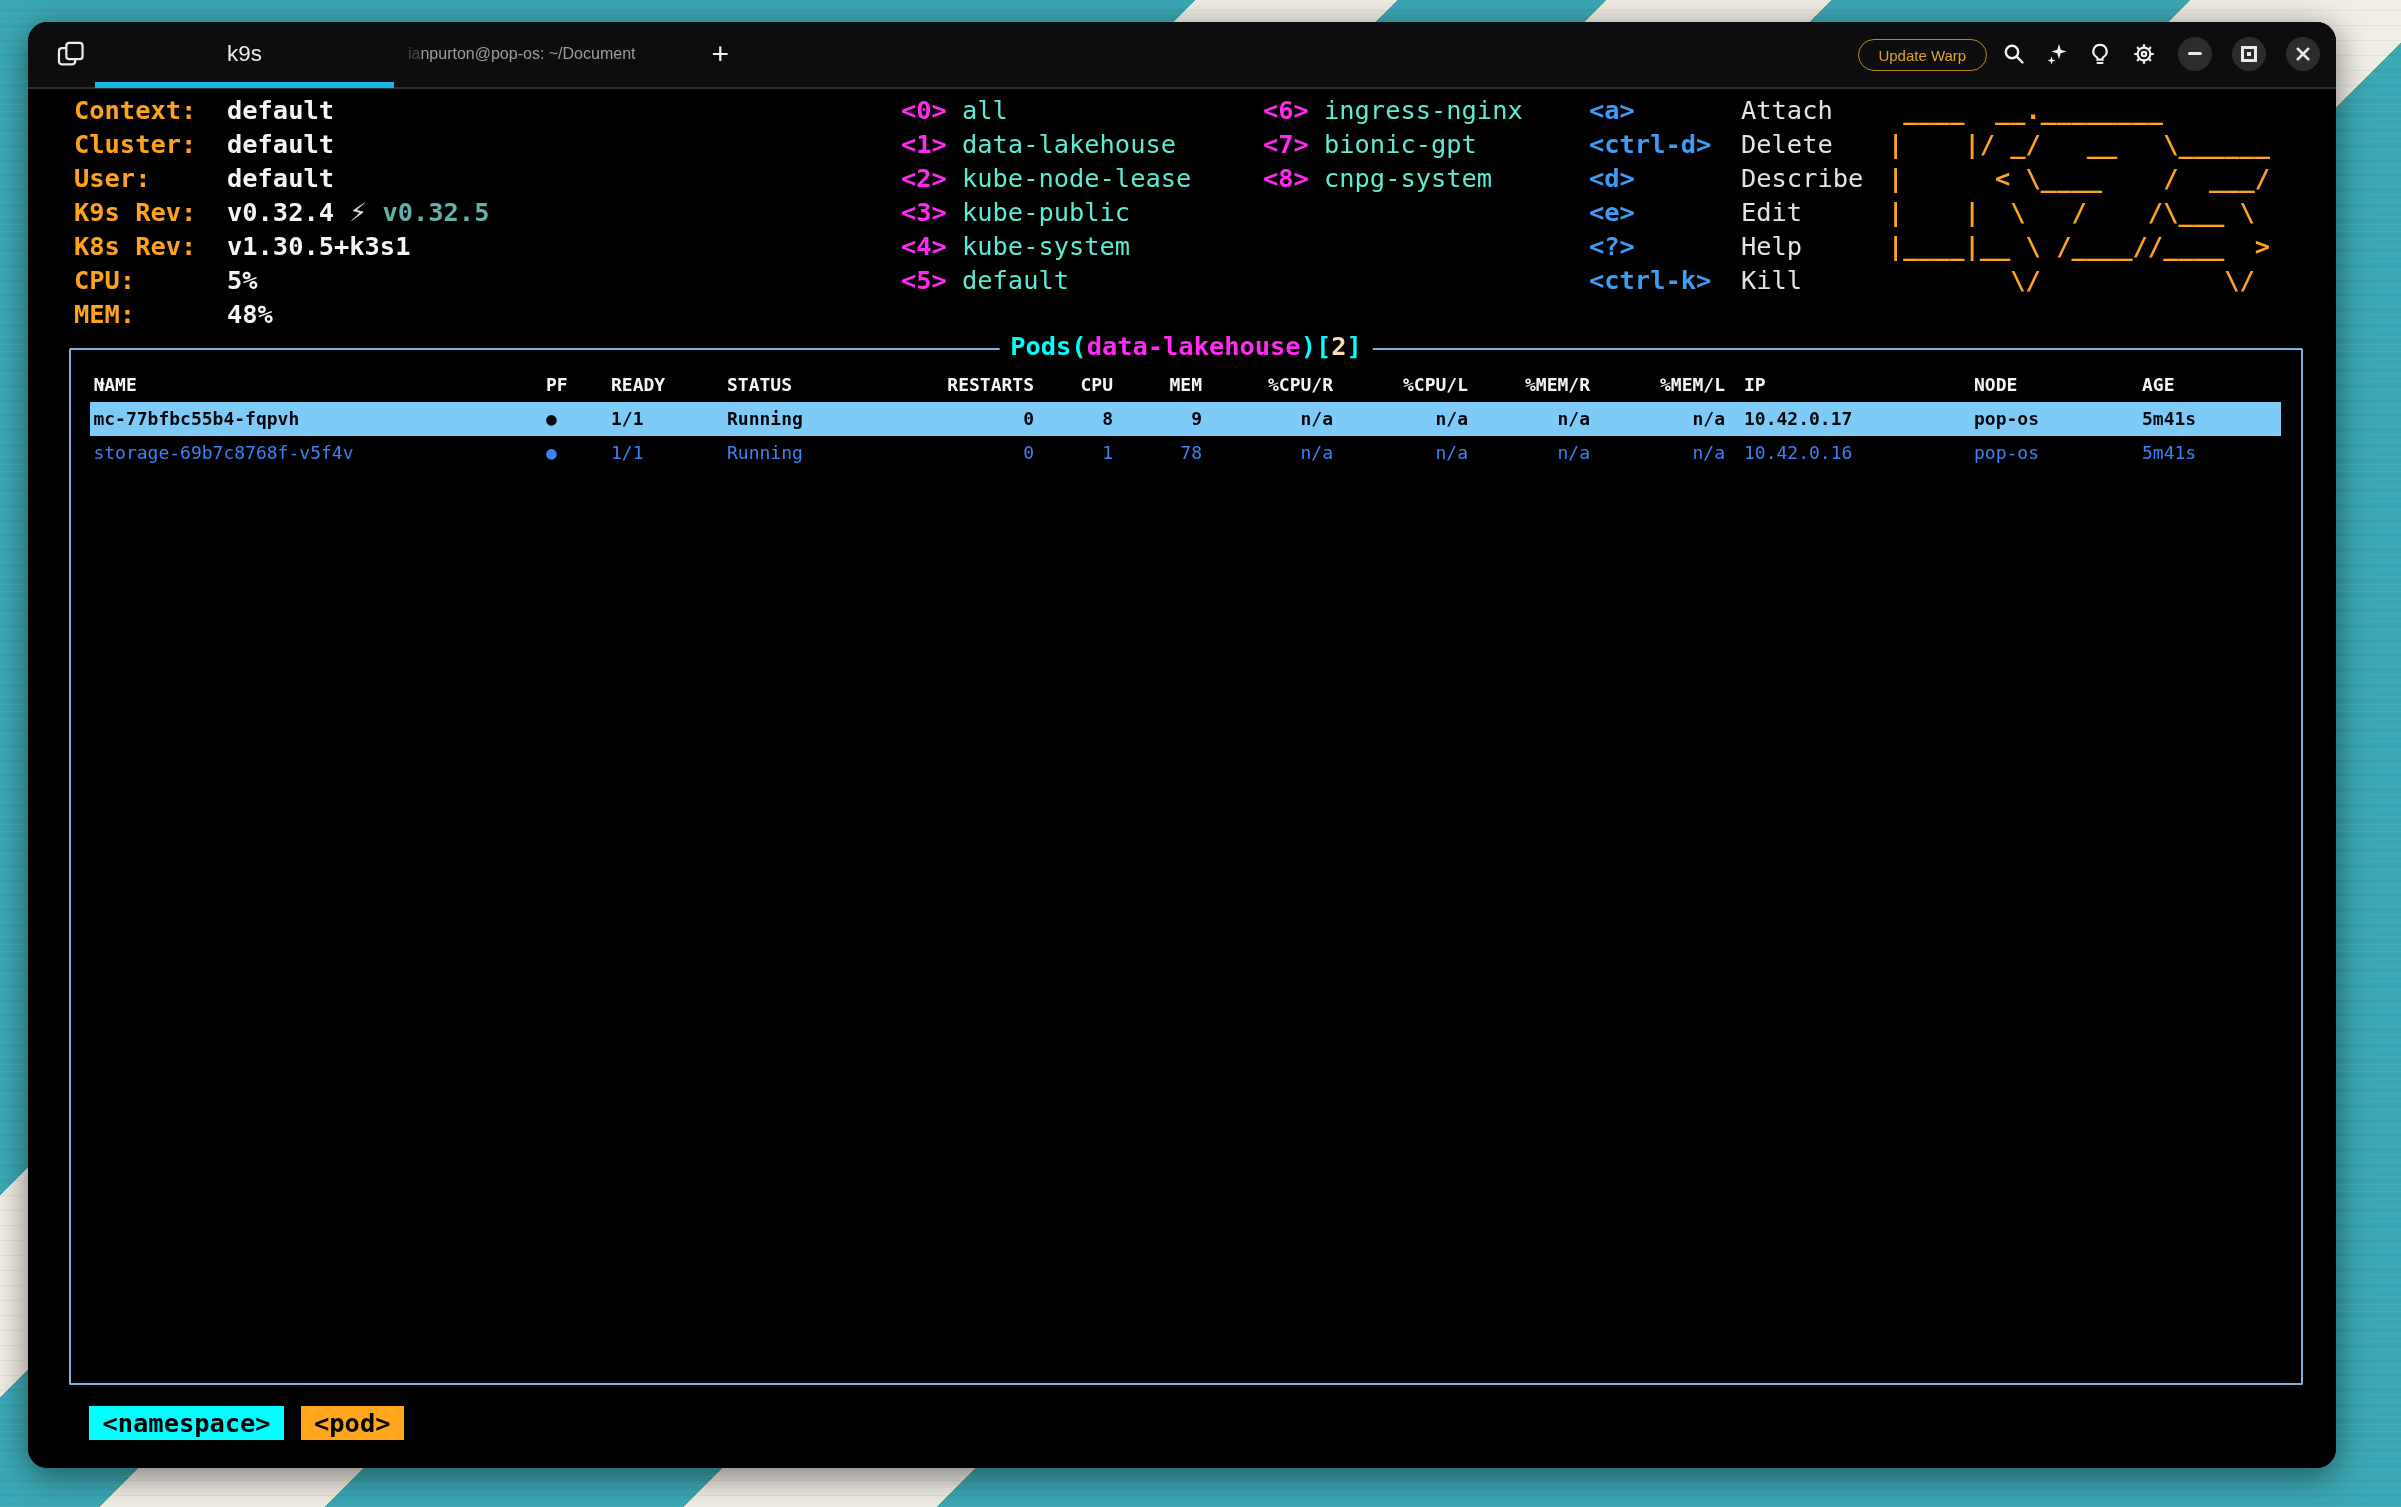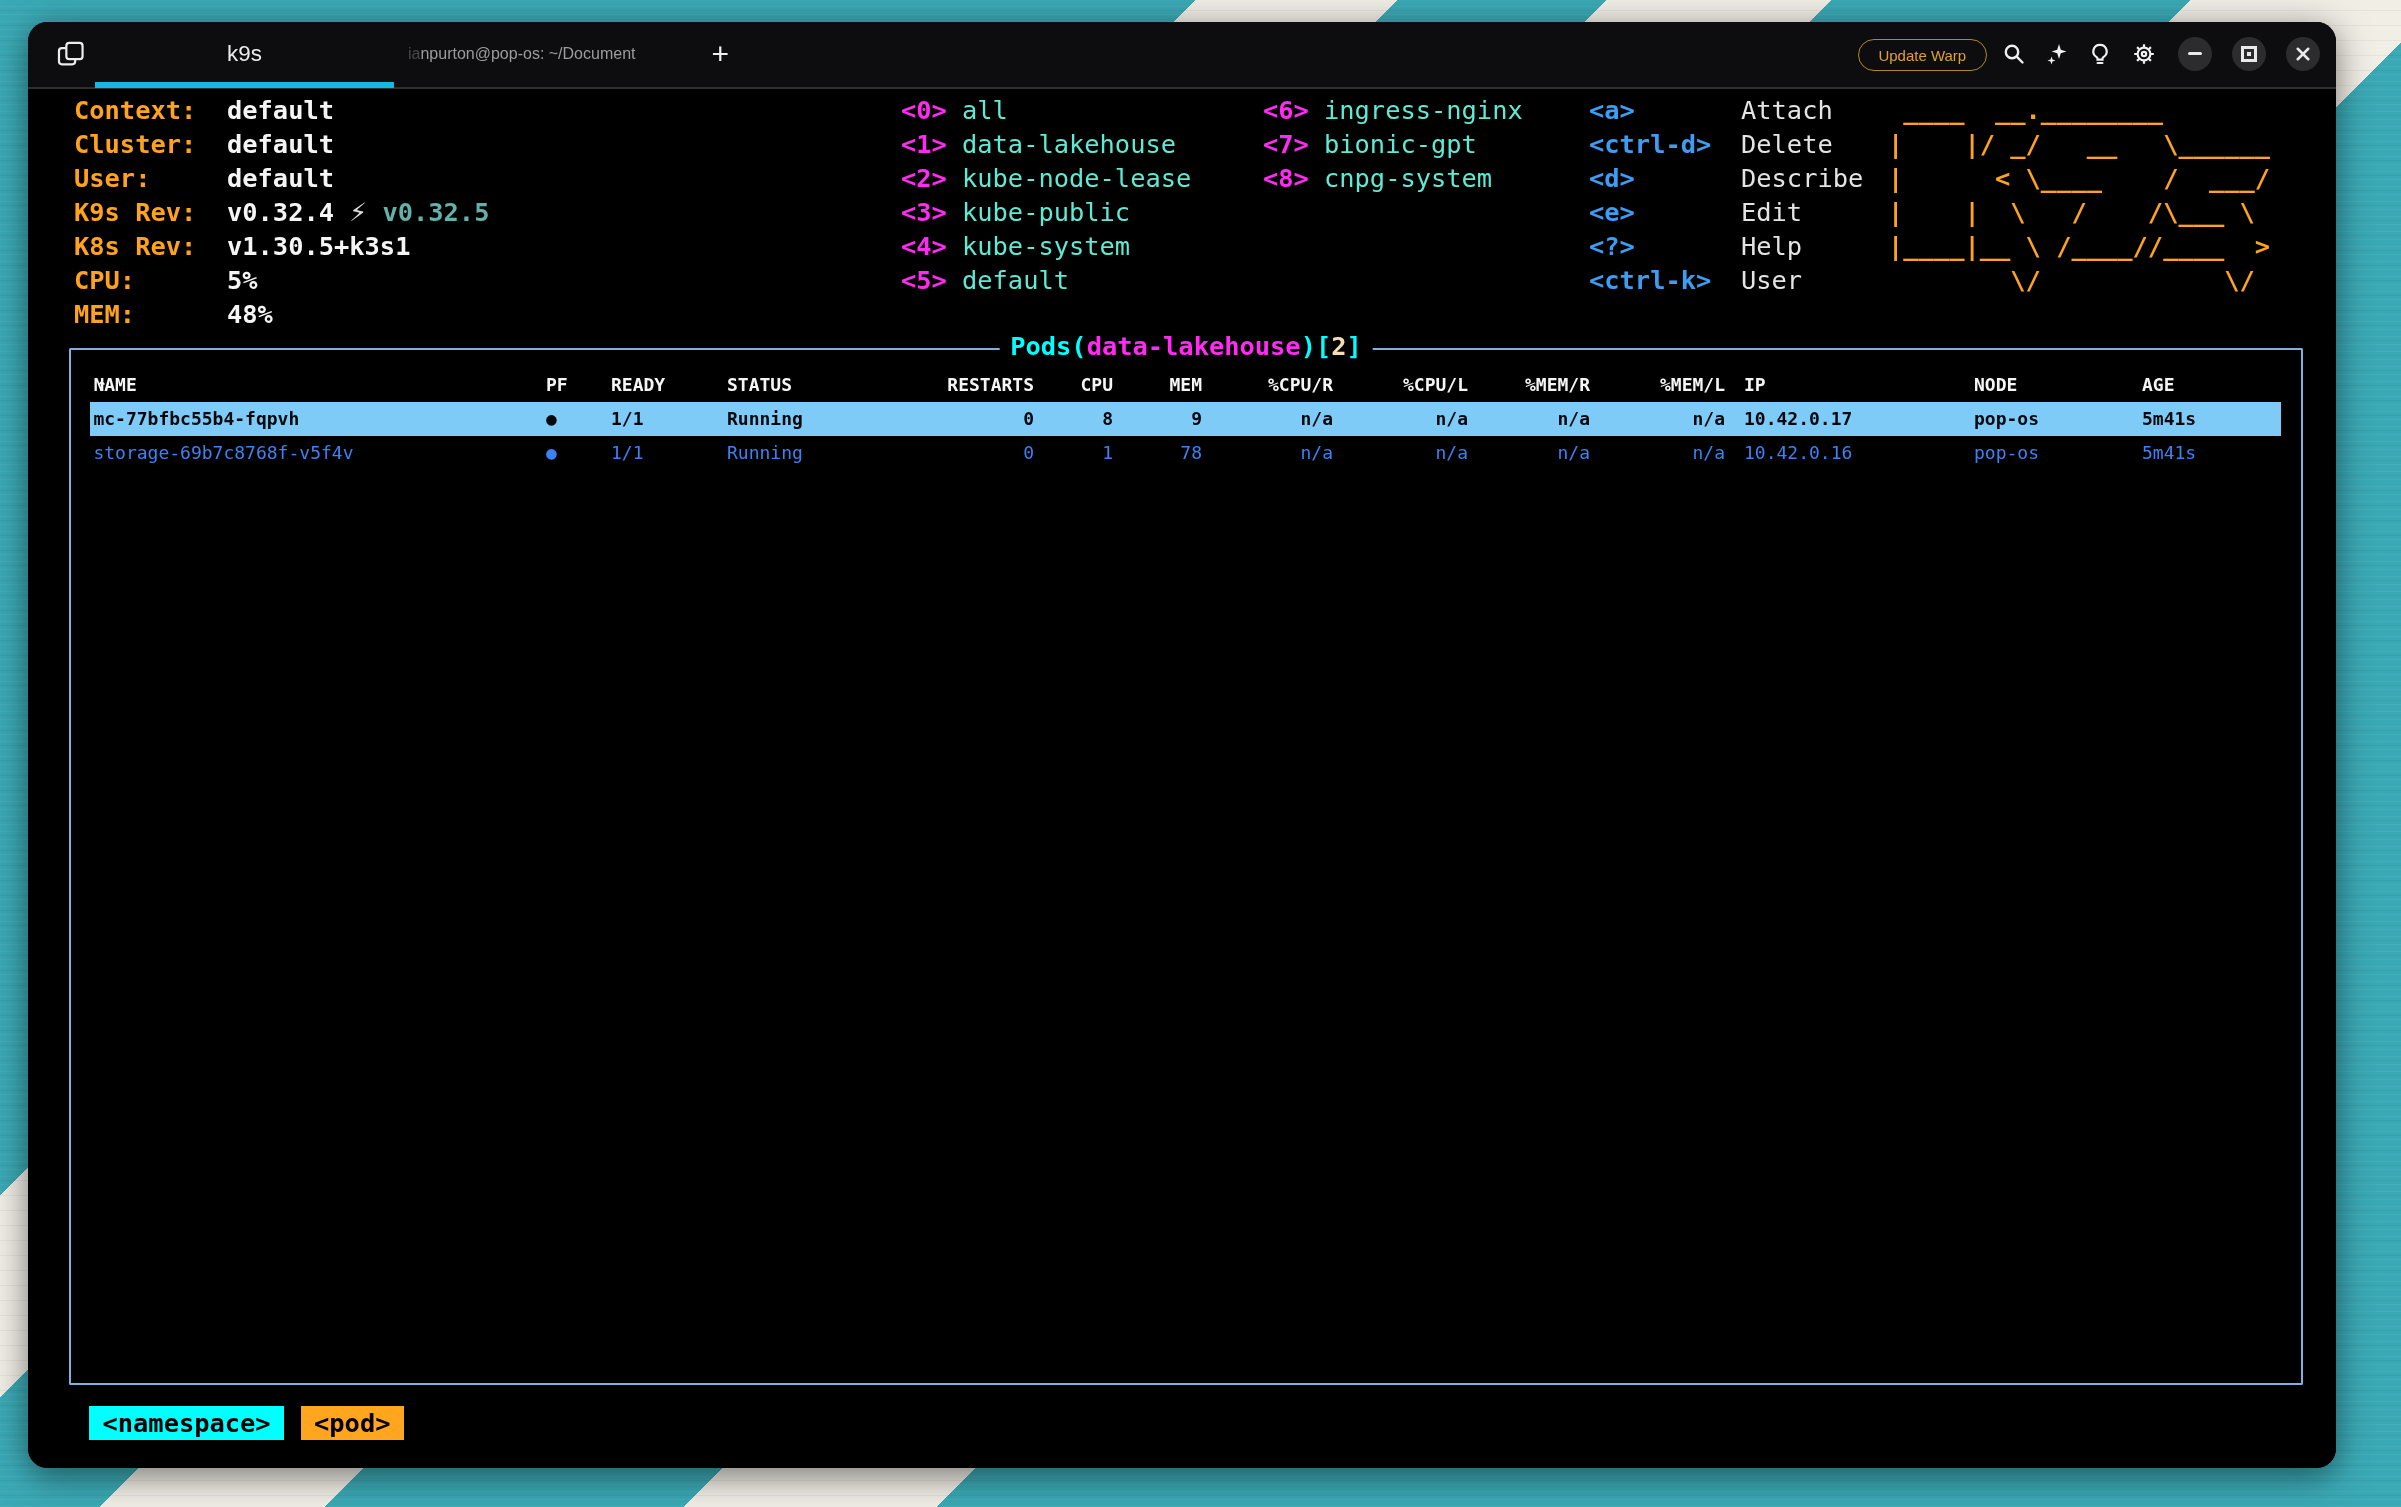--- a/index.html
+++ b/index.html
@@ -186,21 +186,21 @@
       <div class="line"><span class="nskey">&lt;7&gt;</span><span class="nsname">bionic-gpt</span></div>
       <div class="line"><span class="nskey">&lt;8&gt;</span><span class="nsname">cnpg-system</span></div>
     </div>
 
     <div class="scuts">
       <div class="line"><span class="sckey">&lt;a&gt;</span><span class="scname">Attach</span></div>
       <div class="line"><span class="sckey">&lt;ctrl-d&gt;</span><span class="scname">Delete</span></div>
       <div class="line"><span class="sckey">&lt;d&gt;</span><span class="scname">Describe</span></div>
       <div class="line"><span class="sckey">&lt;e&gt;</span><span class="scname">Edit</span></div>
       <div class="line"><span class="sckey">&lt;?&gt;</span><span class="scname">Help</span></div>
-      <div class="line"><span class="sckey">&lt;ctrl-k&gt;</span><span class="scname">User</span></div>
+      <div class="line"><span class="sckey">&lt;ctrl-k&gt;</span><span class="scname">Kill</span></div>
     </div>
 
     <div class="logo"><div class="line"> ____  __.________       </div><div class="line">|    |/ _/   __   \______</div><div class="line">|      &lt; \____    /  ___/</div><div class="line">|    |  \   /    /\___ \ </div><div class="line">|____|__ \ /____//____  &gt;</div><div class="line">        \/            \/ </div></div>
 
     <div class="ptable">
       <div class="ptitle"><span class="t-cy">Pods</span><span class="t-cy">(</span><span class="t-mg">data-lakehouse</span><span class="t-cy">)[</span><span class="t-ct">2</span><span class="t-cy">]</span></div>
 
       <div class="rows">
         <div class="trow thead">
           <span class="c-name"><span>NAME</span><span class="arrow">↑</span></span>

